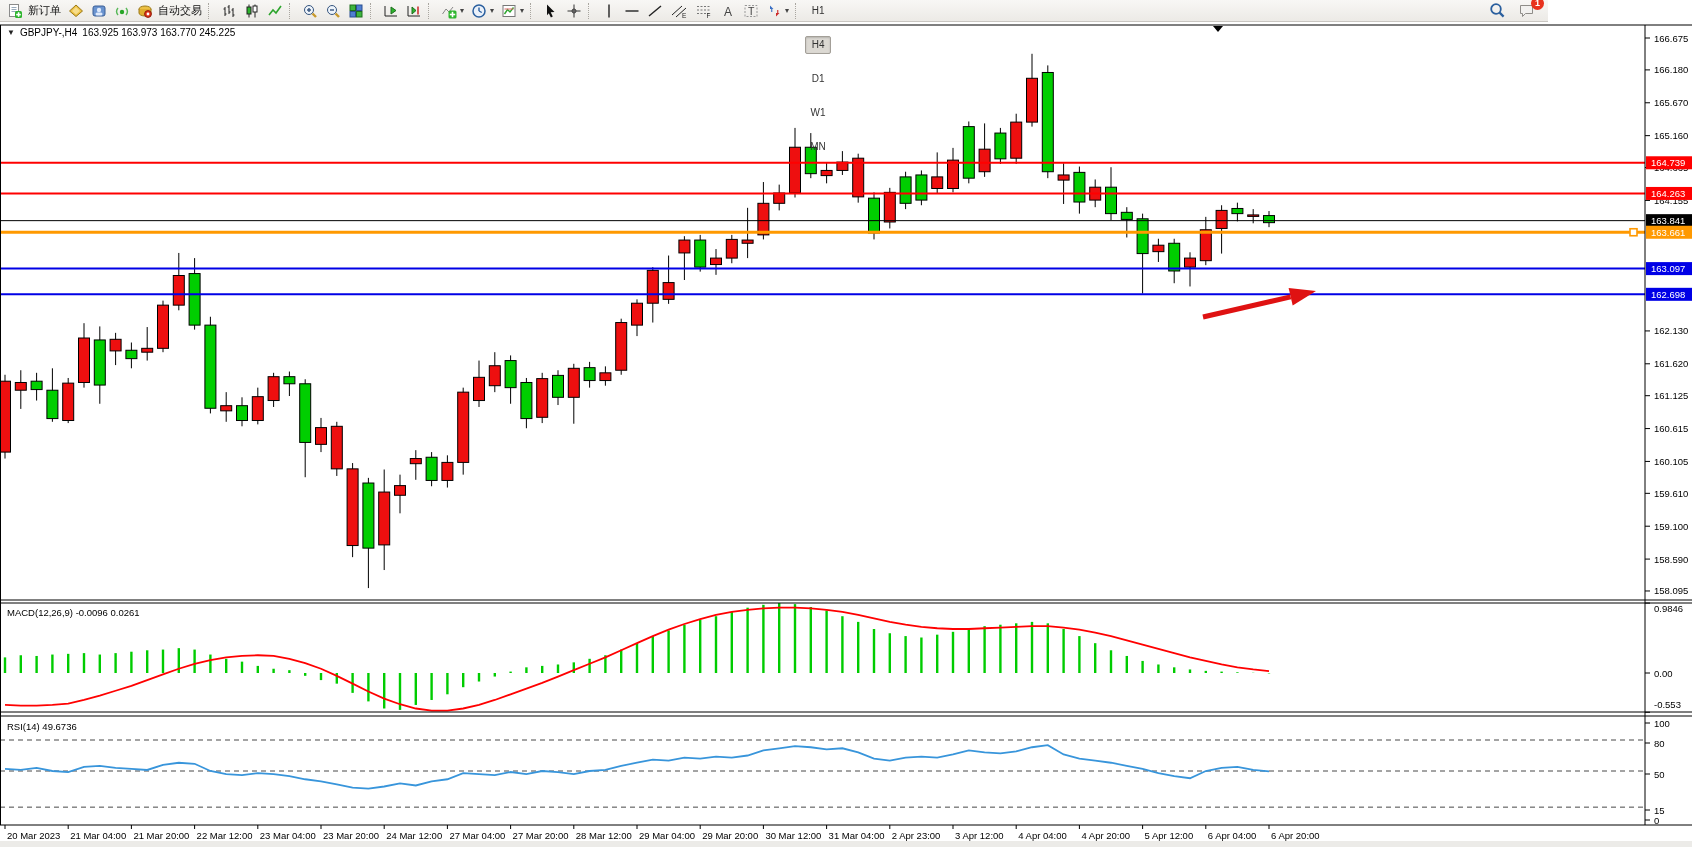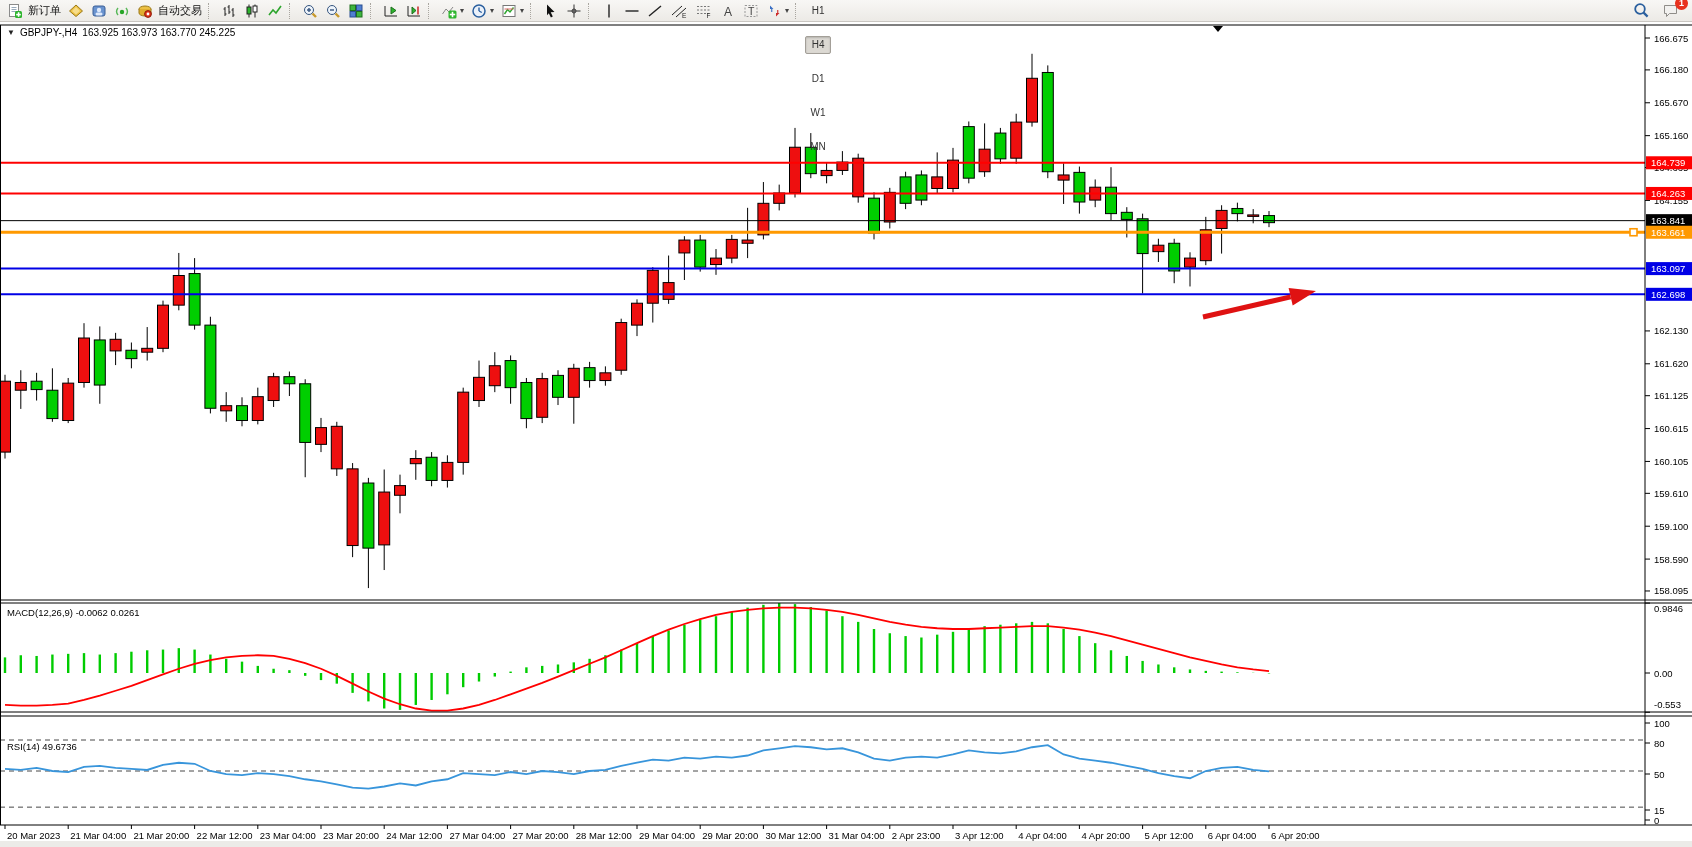--- a/index.html
+++ b/index.html
@@ -1,20 +1,20 @@
 <!DOCTYPE html>
 <html><head>
 <meta charset="utf-8">
 <style>
   * { margin:0; padding:0; box-sizing:border-box; }
   html,body { width:1692px; height:847px; font-family:"Liberation Sans", sans-serif; background:#fff; overflow:hidden; }
 
   
   #toolbar{
-    position:absolute; left:0; top:0; width:1692px; height:22px;
+    position:absolute; left:0; top:0; width:1548px; height:22px;
     background:linear-gradient(#f8f7f5,#eceae6);
     border-bottom:1px solid #c9c6c1;
     display:flex; align-items:center; padding:0 4px; gap:1px; z-index:50;
   }
   .tb{ height:20px; min-width:22px; padding:0 2px; display:flex; align-items:center; justify-content:center;
        border:1px solid transparent; border-radius:2px; cursor:default; gap:2px; }
   .tb svg{ display:block; }
   .tb-label{ font-size:11px; color:#111; margin-left:3px; white-space:nowrap; }
   .sep{ width:7px; height:16px; margin:0 2px; border-left:1px dotted #a9a6a0; }
   .tf{ font-size:10px; color:#333; min-width:26px; height:18px; }
@@ -25,21 +25,21 @@
           border-radius:8px; min-width:13px; height:13px; line-height:13px; text-align:center; font-weight:bold;}
   .chat-wrap{ position:relative; }
 
   
   #chart-area{ position:absolute; left:0; top:22px; width:1692px; height:825px; background:#fff; }
   #chart-canvas{ position:absolute; left:0; top:0; }
   .overlay-label{ position:absolute; font-size:10px; color:#000; z-index:10; white-space:nowrap; }
   #chart-title{ left:7px; top:5px; display:flex; align-items:center; gap:5px;}
   #chart-title .tri{ font-size:8px; color:#222; }
   #macd-label{ left:7px; top:585px; font-size:9.5px;}
-  #rsi-label{ left:7px; top:719px; font-size:9.5px;text-align:right;}
+  #rsi-label{ left:7px; top:699px; font-size:9.5px;text-align:right;}
 </style>
 </head>
 <body>
 
 <div id="toolbar">
   <div class="tb">
     <svg width="16" height="16">
         <rect x="2.5" y="1.5" width="9" height="12" fill="#fff" stroke="#8b8b8b"></rect>
         <line x1="4.5" y1="4.5" x2="9.5" y2="4.5" stroke="#9ab"></line>
         <line x1="4.5" y1="6.5" x2="9.5" y2="6.5" stroke="#9ab"></line>
@@ -639,15 +639,15 @@
         <line x1="1203" y1="317" x2="1290.6620550542839" y2="296.82996963352764" stroke="#DF1212" stroke-width="5"></line>
         <polygon points="1316,291 1288.6,288.1 1292.7,305.6" fill="#DF1212"></polygon>
       </g>
     </svg>
 
   <div class="overlay-label" id="chart-title">
     <span class="tri">▼</span>
     <span>GBPJPY-,H4</span>
     <span>163.925 163.973 163.770 245.225</span>
   </div>
-  <div class="overlay-label" id="macd-label">MACD(12,26,9) -0.0062 0.0261</div>
+  <div class="overlay-label" id="macd-label">MACD(12,26,9) -0.0096 0.0261</div>
   <div class="overlay-label" id="rsi-label">RSI(14) 49.6736</div>
 </div>
 
 </body></html>

